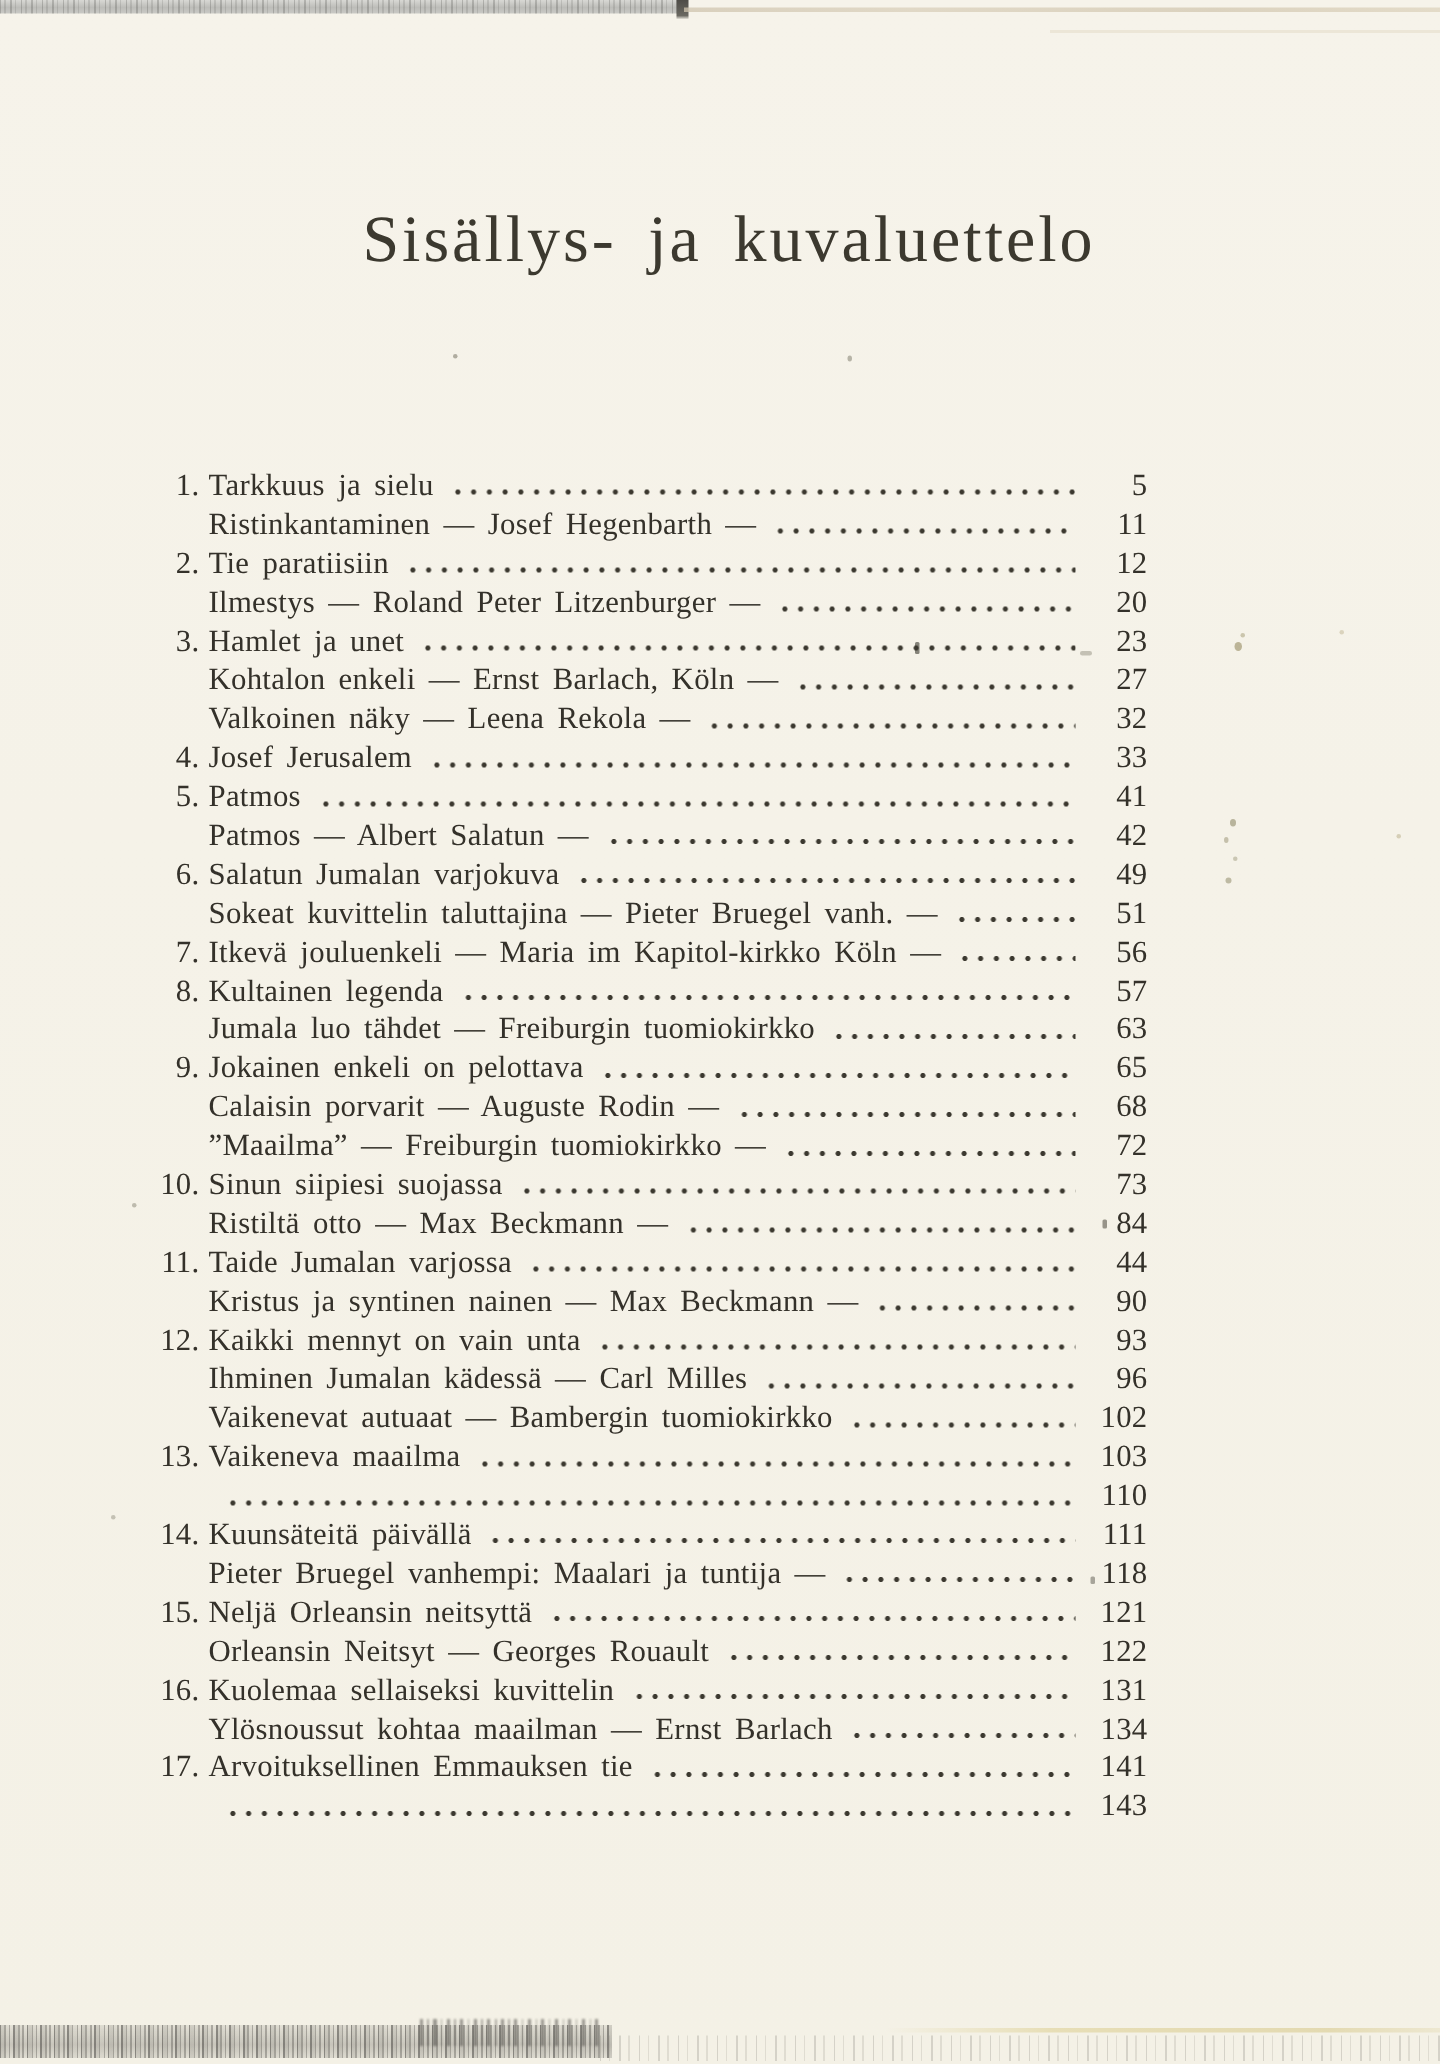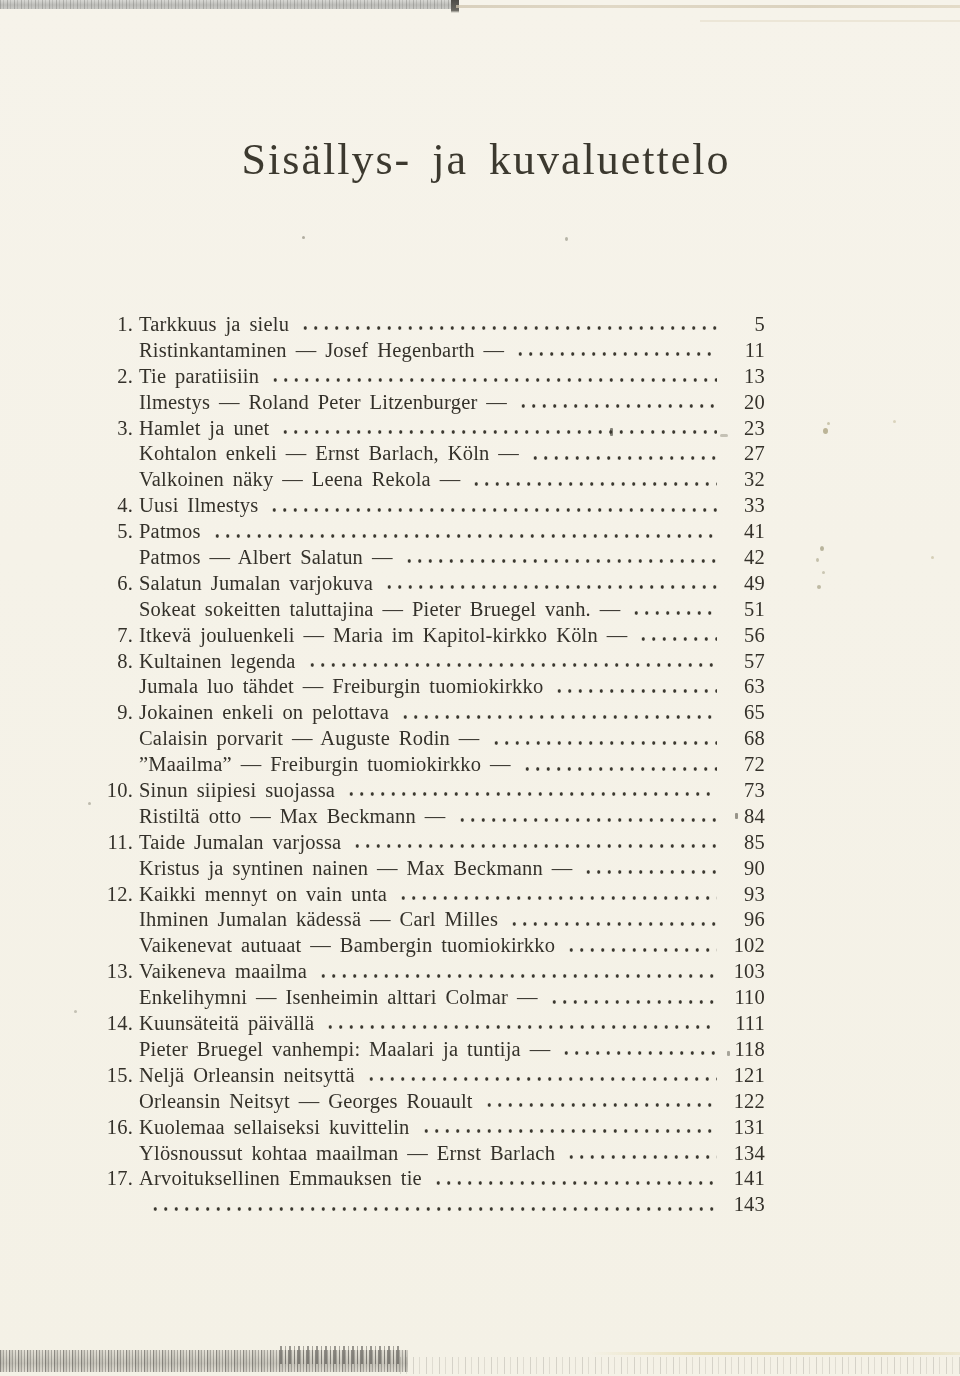--- a/index.html
+++ b/index.html
@@ -171,21 +171,21 @@
       <div class="row sub">
     <span class="num"></span>
     <span class="title">Ristinkantaminen — Josef Hegenbarth —</span>
     <span class="leader"></span>
     <span class="pg">11</span>
   </div>
       <div class="row">
     <span class="num">2.</span>
     <span class="title">Tie paratiisiin</span>
     <span class="leader"></span>
-    <span class="pg">13</span>
+    <span class="pg">12</span>
   </div>
       <div class="row sub">
     <span class="num"></span>
     <span class="title">Ilmestys — Roland Peter Litzenburger —</span>
     <span class="leader"></span>
     <span class="pg">20</span>
   </div>
       <div class="row">
     <span class="num">3.</span>
     <span class="title">Hamlet ja unet</span>
@@ -199,21 +199,21 @@
     <span class="pg">27</span>
   </div>
       <div class="row sub">
     <span class="num"></span>
     <span class="title">Valkoinen näky — Leena Rekola —</span>
     <span class="leader"></span>
     <span class="pg">32</span>
   </div>
       <div class="row">
     <span class="num">4.</span>
-    <span class="title">Uusi Ilmestys</span>
+    <span class="title">Josef Jerusalem</span>
     <span class="leader"></span>
     <span class="pg">33</span>
   </div>
       <div class="row">
     <span class="num">5.</span>
     <span class="title">Patmos</span>
     <span class="leader"></span>
     <span class="pg">41</span>
   </div>
       <div class="row sub">
@@ -223,21 +223,21 @@
     <span class="pg">42</span>
   </div>
       <div class="row">
     <span class="num">6.</span>
     <span class="title">Salatun Jumalan varjokuva</span>
     <span class="leader"></span>
     <span class="pg">49</span>
   </div>
       <div class="row sub">
     <span class="num"></span>
-    <span class="title">Sokeat sokeitten taluttajina — Pieter Bruegel vanh. —</span>
+    <span class="title">Sokeat kuvittelin taluttajina — Pieter Bruegel vanh. —</span>
     <span class="leader"></span>
     <span class="pg">51</span>
   </div>
       <div class="row">
     <span class="num">7.</span>
     <span class="title">Itkevä jouluenkeli — Maria im Kapitol-kirkko Köln —</span>
     <span class="leader"></span>
     <span class="pg">56</span>
   </div>
       <div class="row">
@@ -279,21 +279,21 @@
       <div class="row sub">
     <span class="num"></span>
     <span class="title">Ristiltä otto — Max Beckmann —</span>
     <span class="leader"></span>
     <span class="pg">84</span>
   </div>
       <div class="row">
     <span class="num">11.</span>
     <span class="title">Taide Jumalan varjossa</span>
     <span class="leader"></span>
-    <span class="pg">85</span>
+    <span class="pg">44</span>
   </div>
       <div class="row sub">
     <span class="num"></span>
     <span class="title">Kristus ja syntinen nainen — Max Beckmann —</span>
     <span class="leader"></span>
     <span class="pg">90</span>
   </div>
       <div class="row">
     <span class="num">12.</span>
     <span class="title">Kaikki mennyt on vain unta</span>
@@ -313,21 +313,20 @@
     <span class="pg">102</span>
   </div>
       <div class="row">
     <span class="num">13.</span>
     <span class="title">Vaikeneva maailma</span>
     <span class="leader"></span>
     <span class="pg">103</span>
   </div>
       <div class="row sub">
     <span class="num"></span>
-    <span class="title">Enkelihymni — Isenheimin alttari Colmar —</span>
     <span class="leader"></span>
     <span class="pg">110</span>
   </div>
       <div class="row">
     <span class="num">14.</span>
     <span class="title">Kuunsäteitä päivällä</span>
     <span class="leader"></span>
     <span class="pg">111</span>
   </div>
       <div class="row sub">

